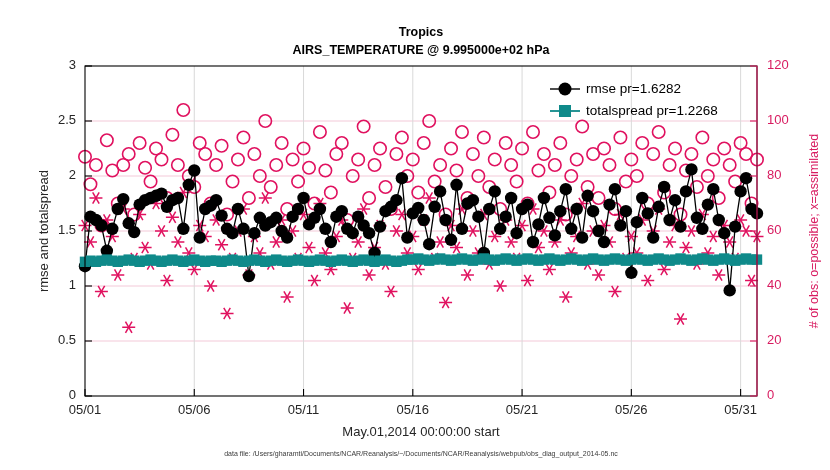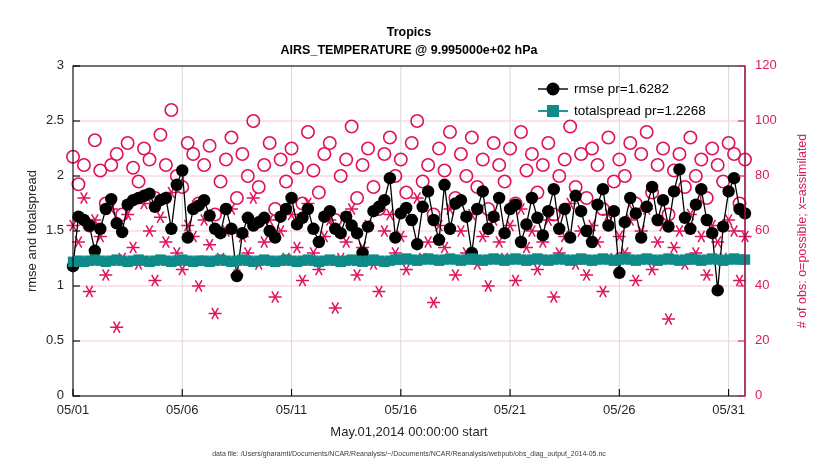--- a/index.html
+++ b/index.html
@@ -1,21 +1,21 @@
 <!DOCTYPE html>
 <html><head>
 <meta charset="utf-8">
 <style>
   html,body{margin:0;padding:0;}
   body{
     width:830px;height:470px;background:#ffffff;
     font-family:"Liberation Sans", sans-serif;
     color:#000;overflow:hidden;position:relative;
   }
-  #figure{position:absolute;left:0;top:0;width:668px;height:470px;}
+  #figure{position:absolute;left:0;top:0;width:668px;height:470px;padding-left:12px;}
   svg{display:block;}
 
   .ttl{font-weight:bold;font-size:12.5px;fill:#000;text-anchor:middle;}
   .ttl2{font-weight:bold;font-size:12.5px;fill:#000;text-anchor:middle;}
 
   .tickL{font-size:13px;fill:#262626;text-anchor:end;dominant-baseline:middle;}
   .tickR{font-size:13px;fill:#D81B60;text-anchor:start;dominant-baseline:middle;}
   .tickX{font-size:13px;fill:#262626;text-anchor:middle;}
 
   .axlabelL{font-size:13px;fill:#262626;text-anchor:middle;}

